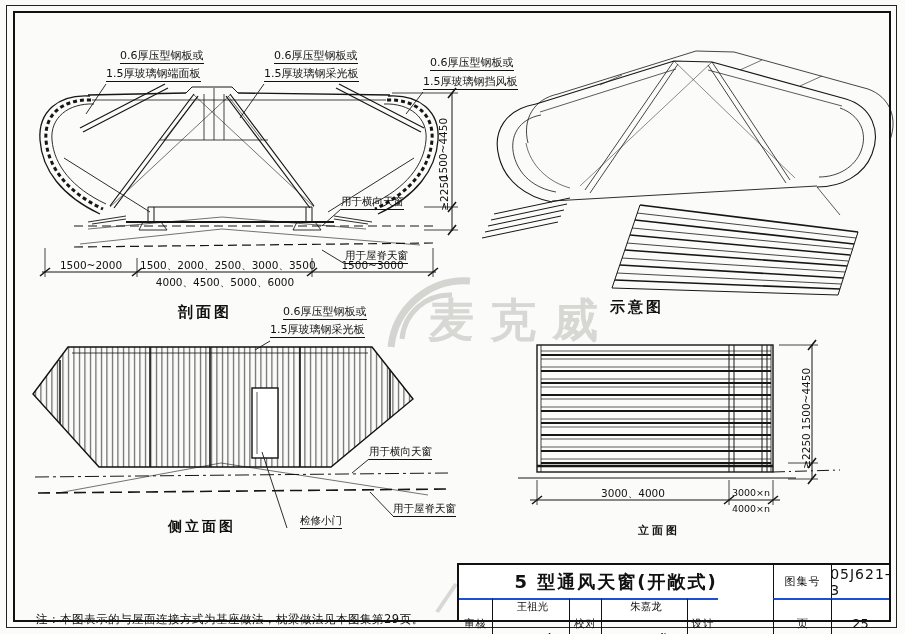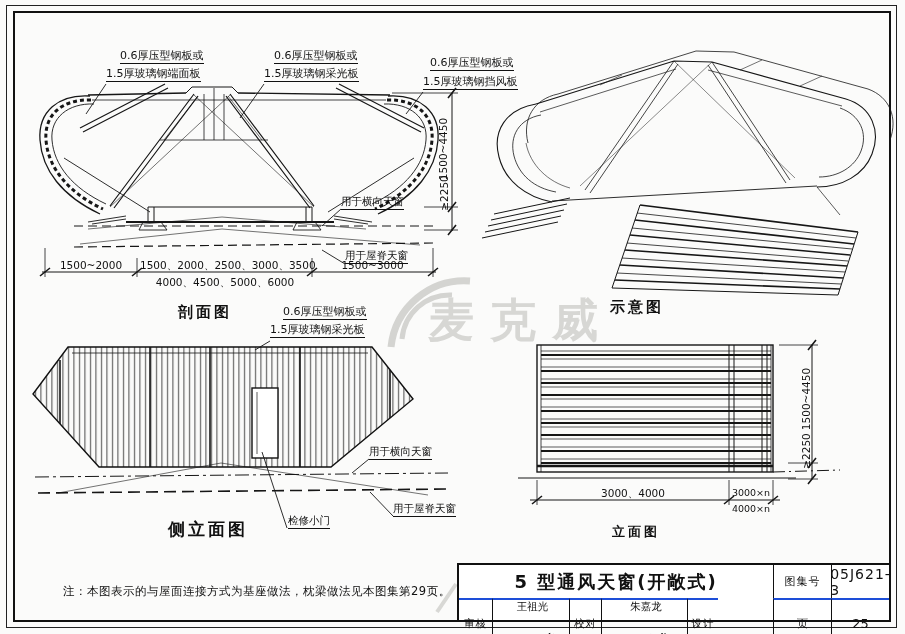--- a/index.html
+++ b/index.html
@@ -206,31 +206,31 @@
 <div class="abs dim rot" style="left:393px;top:143px;width:100px;z-index:3;">1500~4450</div>
 <div class="abs dim rot" style="left:414px;top:187px;width:60px;z-index:3;">≥2250</div>
 <div class="abs vtitle" style="left:178px;top:303px;z-index:3;">剖面图</div>
 
 <div class="abs vtitle" style="left:610px;top:298px;font-size:15px;z-index:3;">示意图</div>
 
 <div class="abs lbl u" style="left:283px;top:306px;z-index:3;">0.6厚压型钢板或</div>
 <div class="abs lbl u" style="left:270px;top:324px;z-index:3;">1.5厚玻璃钢采光板</div>
 <div class="abs lbl u small" style="left:369px;top:446px;z-index:3;">用于横向天窗</div>
 <div class="abs lbl u small" style="left:393px;top:503px;z-index:3;">用于屋脊天窗</div>
-<div class="abs lbl u small" style="left:288px;top:515px;z-index:3;">检修小门</div>
-<div class="abs vtitle" style="left:168px;top:518px;font-size:17px;z-index:3;">侧立面图</div>
+<div class="abs lbl u small" style="left:300px;top:515px;z-index:3;">检修小门</div>
+<div class="abs vtitle" style="left:168px;top:518px;font-size:14px;z-index:3;">侧立面图</div>
 
 <div class="abs dim c" style="left:545px;top:487px;width:176px;z-index:3;">3000、4000</div>
 <div class="abs dim c" style="left:729px;top:487px;width:44px;font-size:9.5px;z-index:3;">3000×n</div>
 <div class="abs dim c" style="left:729px;top:503px;width:44px;font-size:9.5px;z-index:3;">4000×n</div>
 <div class="abs dim rot" style="left:756px;top:393px;width:100px;z-index:3;">1500~4450</div>
 <div class="abs dim rot" style="left:776px;top:445px;width:60px;z-index:3;">≥2250</div>
-<div class="abs vtitle" style="left:612px;top:523px;font-size:13px;z-index:3;">立面图</div>
-
-<div class="abs note" style="left:36px;top:584px;z-index:3;margin-left:27px;">注：本图表示的与屋面连接方式为基座做法，枕梁做法见本图集第29页。</div>
+<div class="abs vtitle" style="left:638px;top:523px;font-size:11px;z-index:3;">立面图</div>
+
+<div class="abs note" style="left:36px;top:612px;z-index:3;">注：本图表示的与屋面连接方式为基座做法，枕梁做法见本图集第29页。</div>
 
 <div class="abs tb" style="z-index:4;">
   <div class="cell r1c1">5 型通风天窗(开敞式)</div>
   <div class="cell r1c2">图集号</div>
   <div class="cell r1c3">05J621-3</div>
 
   <div class="cell lblcell" style="grid-column:1;grid-row:2;border-left:none;">审核</div>
   <div class="cell namecell" style="grid-column:2;grid-row:2;">
     <span class="pname">王祖光</span>
     <span class="sig">王祖光</span>

